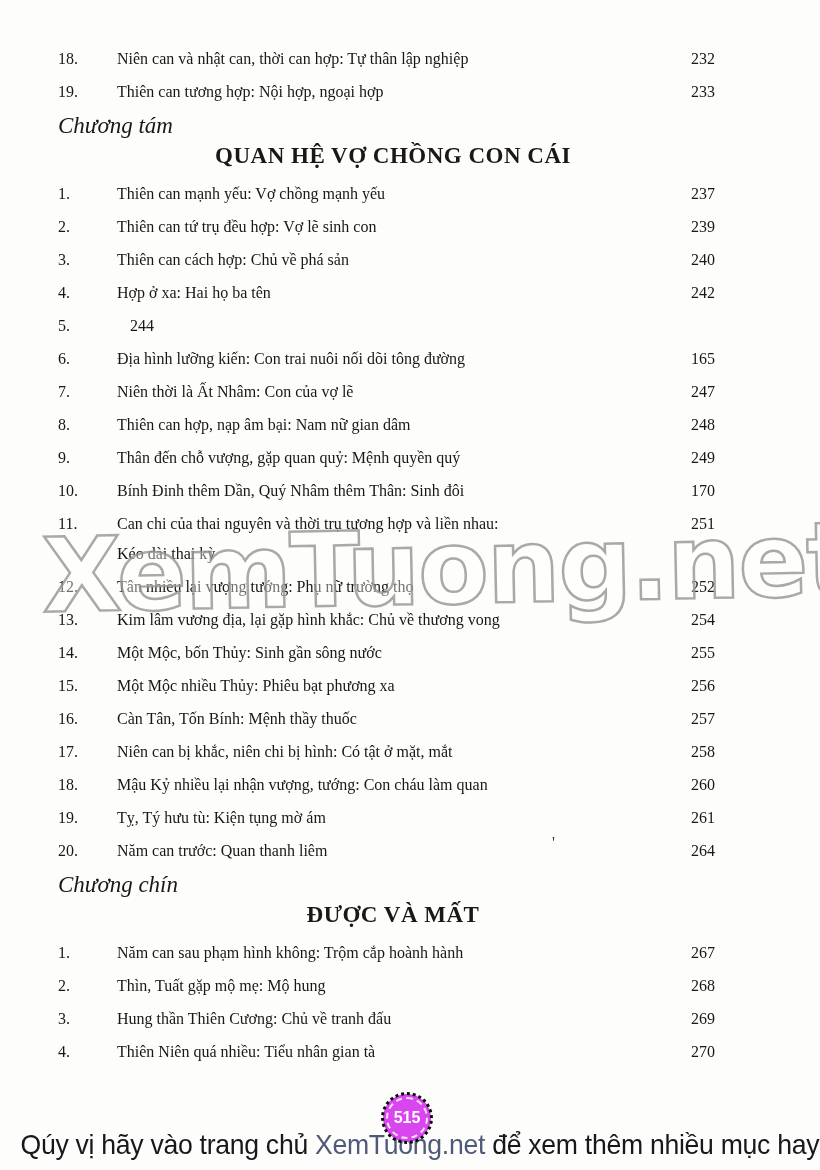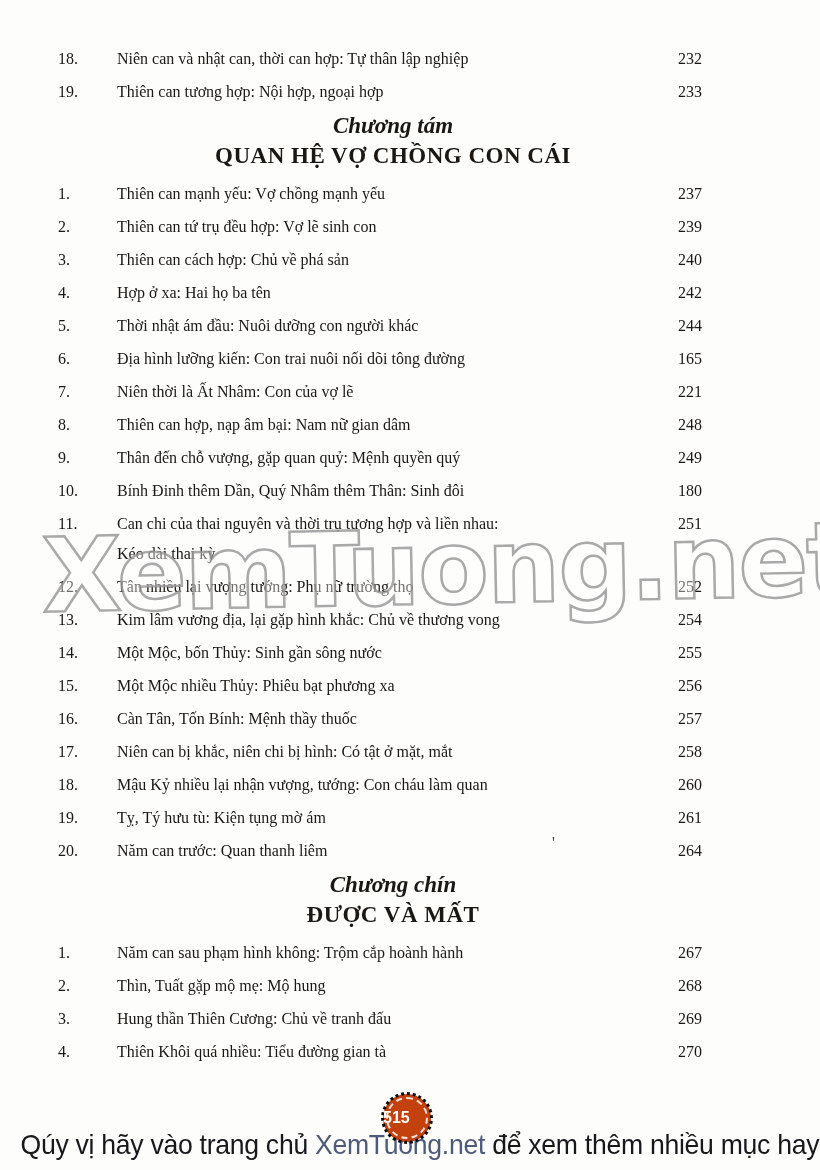--- a/index.html
+++ b/index.html
@@ -6,44 +6,44 @@
   body{
     width:820px;height:1170px;position:relative;overflow:hidden;
     background:#fdfdfc;color:#1b1713;
     font-family:"Liberation Serif", serif;
   }
   .page{position:absolute;inset:0;}
   .toc{position:absolute;left:58px;top:44px;width:670px;z-index:2;}
   .row{display:flex;align-items:flex-start;font-size:16px;line-height:30px;margin-bottom:3px;}
   .num{flex:none;width:59px;}
   .title{flex:1;white-space:pre;}
-  .pg{flex:none;width:50px;text-align:left;}
+  .pg{flex:none;width:50px;text-align:center;}
   .chapter-label{
-    text-align:center;font-style:italic;font-weight:bold;
+    font-style:italic;font-weight:normal;
     font-size:23px;line-height:30px;margin-top:4px;
   }
   .chapter-title{
     text-align:center;font-weight:bold;font-size:23px;line-height:30px;
     letter-spacing:0.5px;margin-bottom:8px;
   }
   .watermark{
     position:absolute;left:42px;top:508px;width:748px;z-index:6;
     font-family:"DejaVu Sans", sans-serif;font-weight:bold;
     font-size:103px;letter-spacing:-2px;text-align:center;
     color:rgba(255,255,255,0.38);
     -webkit-text-stroke:2.5px rgba(148,148,148,0.8);
     transform:rotate(-1.2deg);
     pointer-events:none;
   }
   .stray{position:absolute;left:552px;top:834px;font-size:16px;color:#3a3a3a;z-index:2;}
   .badge{
     position:absolute;left:383px;top:1094px;width:48px;height:48px;z-index:7;
-    background:#c2410c;border-radius:50%;
+    background:#d946ef;border-radius:50%;
     outline:3px dotted #0a0a0a;outline-offset:-1px;
-    display:flex;align-items:center;justify-content:flex-start;
+    display:flex;align-items:center;justify-content:center;
   }
   .badge::before{
     content:"";position:absolute;inset:3px;border-radius:50%;
     border:2px dashed rgba(255,255,255,0.85);
   }
   .badge .badge-num{
     position:relative;color:#ffffff;
     font-family:"Liberation Sans", sans-serif;font-weight:bold;font-size:16px;
   }
   .footer{
@@ -88,47 +88,46 @@
         <span class="title">Thiên can cách hợp: Chủ về phá sản</span>
         <span class="pg">240</span>
       </div>
       <div class="row">
         <span class="num">4.</span>
         <span class="title">Hợp ở xa: Hai họ ba tên</span>
         <span class="pg">242</span>
       </div>
       <div class="row">
         <span class="num">5.</span>
-        <span class="title">Thời nhật ám đầu: Nuôi dưỡng con người khác</span>
         <span class="pg">244</span>
       </div>
       <div class="row">
         <span class="num">6.</span>
         <span class="title">Địa hình lưỡng kiến: Con trai nuôi nối dõi tông đường</span>
         <span class="pg">165</span>
       </div>
       <div class="row">
         <span class="num">7.</span>
         <span class="title">Niên thời là Ất Nhâm: Con của vợ lẽ</span>
-        <span class="pg">221</span>
+        <span class="pg">247</span>
       </div>
       <div class="row">
         <span class="num">8.</span>
         <span class="title">Thiên can hợp, nạp âm bại: Nam nữ gian dâm</span>
         <span class="pg">248</span>
       </div>
       <div class="row">
         <span class="num">9.</span>
         <span class="title">Thân đến chỗ vượng, gặp quan quỷ: Mệnh quyền quý</span>
         <span class="pg">249</span>
       </div>
       <div class="row">
         <span class="num">10.</span>
         <span class="title">Bính Đinh thêm Dần, Quý Nhâm thêm Thân: Sinh đôi</span>
-        <span class="pg">180</span>
+        <span class="pg">170</span>
       </div>
       <div class="row">
         <span class="num">11.</span>
         <span class="title">Can chi của thai nguyên và thời trụ tương hợp và liền nhau:
 Kéo dài thai kỳ</span>
         <span class="pg">251</span>
       </div>
       <div class="row">
         <span class="num">12.</span>
         <span class="title">Tân nhiều lại vượng tướng: Phụ nữ trường thọ</span>
@@ -186,21 +185,21 @@
         <span class="title">Thìn, Tuất gặp mộ mẹ: Mộ hung</span>
         <span class="pg">268</span>
       </div>
       <div class="row">
         <span class="num">3.</span>
         <span class="title">Hung thần Thiên Cương: Chủ về tranh đấu</span>
         <span class="pg">269</span>
       </div>
       <div class="row">
         <span class="num">4.</span>
-        <span class="title">Thiên Khôi quá nhiều: Tiểu đường gian tà</span>
+        <span class="title">Thiên Niên quá nhiều: Tiểu nhân gian tà</span>
         <span class="pg">270</span>
       </div>
     </main>
 
   <div class="watermark">XemTuong.net</div>
 
   <div class="stray">'</div>
 
   <div class="badge">
     <span class="badge-num">515</span>

